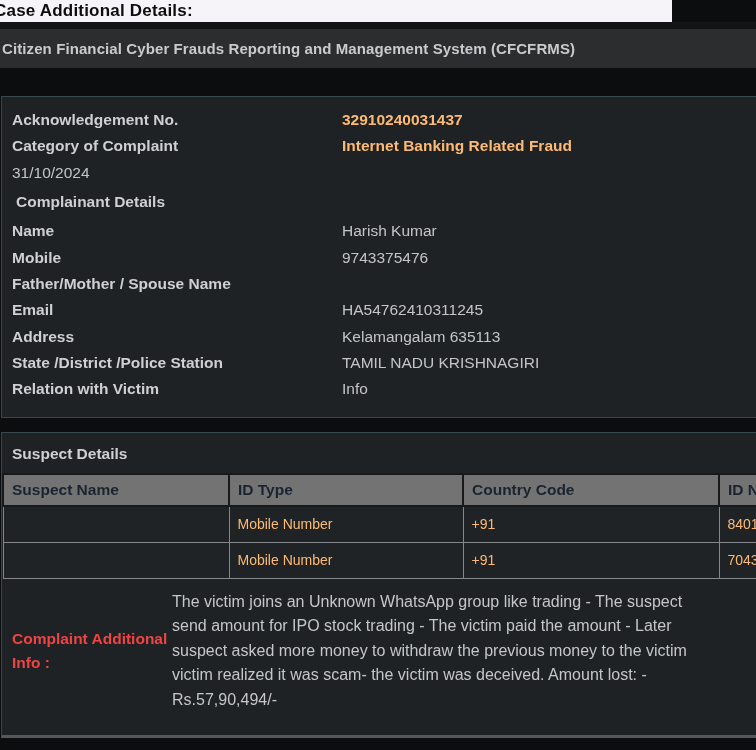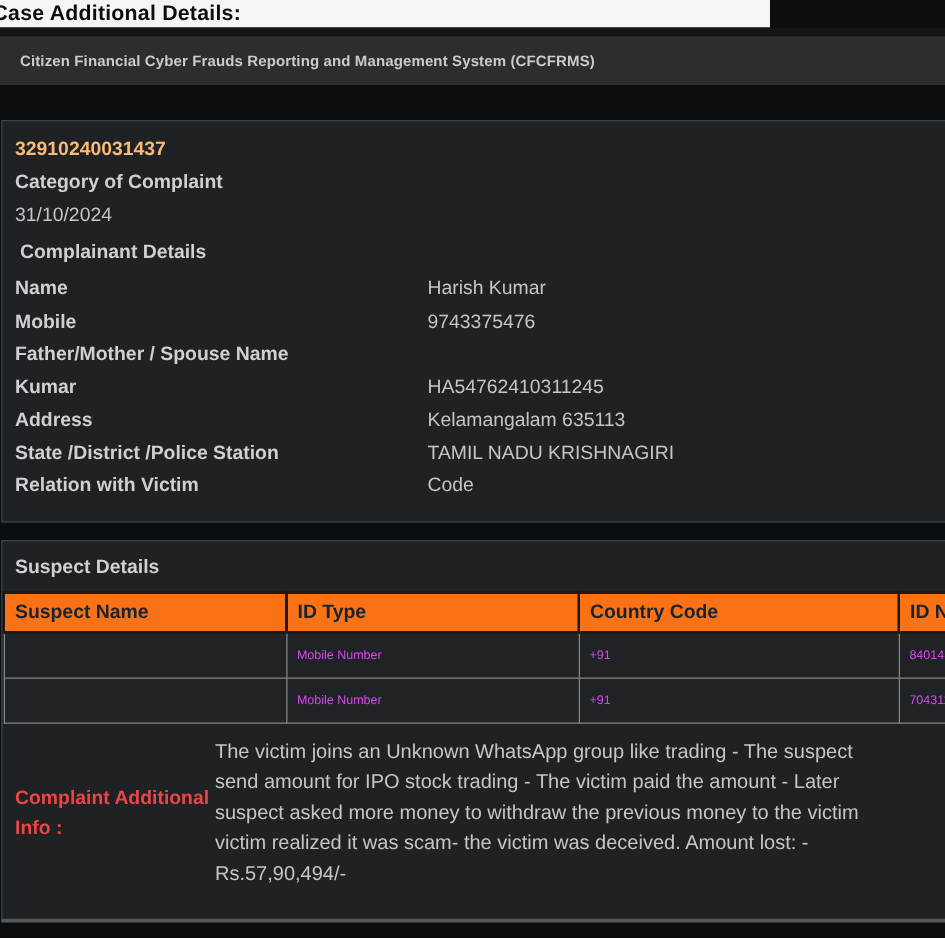--- a/index.html
+++ b/index.html
@@ -8,36 +8,36 @@
     font-family:"Liberation Sans", sans-serif;
     background:#0c0d0e;
     overflow:hidden;
   }
   .viewport {
     position:relative; width:756px; height:750px; overflow:hidden;
     background:#0c0d0e;
   }
   
   .topbar {
-    position:absolute; top:0; left:0; width:616px; height:22px;
+    position:absolute; top:0; left:0; width:672px; height:22px;
     background:#f6f4f8; display:flex; align-items:center; overflow:hidden;
   }
   .topbar span {
     font-size:17px; font-weight:bold; color:#0d0d0d; white-space:nowrap;
     margin-left:-6px; letter-spacing:0.2px;
   }
   .strip { position:absolute; top:22px; left:0; width:756px; height:7px; background:#131416; }
   
   .headerbar {
     position:absolute; top:29px; left:0; width:756px; height:39px;
     background:#2b2d2f; display:flex; align-items:center; overflow:hidden;
   }
   .headerbar span {
-    font-size:12px; font-weight:bold; color:#c9cbcd; white-space:nowrap;
-    padding-left:16px; letter-spacing:0.1px;
+    font-size:15px; font-weight:bold; color:#c9cbcd; white-space:nowrap;
+    padding-left:2px; letter-spacing:0.1px;
   }
   
   .panel {
     position:absolute; left:1px; width:878px;
     background:#1f2224; border:1px solid #36474d;
   }
   .panel1 { top:96px; height:322px; padding:10px 0 0 10px; }
   .panel2 { top:432px; height:306px; border-bottom:3px solid #54585a; padding-top:8px; }
   
   .drow { display:flex; height:26.3px; align-items:center; }
@@ -50,26 +50,26 @@
   .drow.subheader { margin-top:3px; margin-bottom:3px; }
   .drow.subheader .lbl { padding-left:4px; }
   
   .suspect-title {
     font-size:15.5px; font-weight:bold; color:#ced0d2; padding:4px 0 10px 10px;
   }
   table.suspects {
     border-collapse:collapse; table-layout:fixed; width:878px;
   }
   table.suspects th {
-    background:#f97316; color:#1a2430; font-size:15.5px; font-weight:bold;
+    background:#737373; color:#1a2430; font-size:15.5px; font-weight:bold;
     text-align:left; padding:6px 8px; height:32px;
     border:2px solid #17191c; white-space:nowrap; overflow:hidden;
   }
   table.suspects td {
-    border:1px solid #85878a; color:#d946ef; font-size:10px;
+    border:1px solid #85878a; color:#fdba74; font-size:14px;
     padding:6px 8px; height:36px; white-space:nowrap; overflow:hidden;
     background:#202325;
   }
   .c0{width:226px;} .c1{width:234px;} .c2{width:256px;} .c3{width:212px;}
   
   .info {
     display:flex; align-items:center; margin-top:11px; padding-left:10px;
   }
   .info .info-label {
     flex:0 0 160px; width:160px; font-size:15.5px; font-weight:bold; color:#ef4444;
@@ -91,24 +91,26 @@
 
   <div class="strip"></div>
 
   <div class="headerbar">
     <span>Citizen Financial Cyber Frauds Reporting and Management System (CFCFRMS)</span>
   </div>
 
   <div class="panel panel1">
     <div id="detail-rows">
         <div class="drow">
+          <div class="lbl">Acknowledgement No.</div>
           <div class="val b">32910240031437</div>
         </div>
         <div class="drow">
           <div class="lbl">Category of Complaint</div>
+          <div class="val b">Internet Banking Related Fraud</div>
         </div>
         <div class="drow">
           <div class="val">31/10/2024</div>
         </div>
         <div class="drow subheader">
           <div class="lbl">Complainant Details</div>
           <div class="val"></div>
         </div>
         <div class="drow">
           <div class="lbl">Name</div>
@@ -116,34 +118,34 @@
         </div>
         <div class="drow">
           <div class="lbl">Mobile</div>
           <div class="val">9743375476</div>
         </div>
         <div class="drow">
           <div class="lbl">Father/Mother / Spouse Name</div>
           <div class="val"></div>
         </div>
         <div class="drow">
-          <div class="lbl">Kumar</div>
+          <div class="lbl">Email</div>
           <div class="val">HA54762410311245</div>
         </div>
         <div class="drow">
           <div class="lbl">Address</div>
           <div class="val">Kelamangalam 635113</div>
         </div>
         <div class="drow">
           <div class="lbl">State /District /Police Station</div>
           <div class="val">TAMIL NADU KRISHNAGIRI</div>
         </div>
         <div class="drow">
           <div class="lbl">Relation with Victim</div>
-          <div class="val">Code</div>
+          <div class="val">Info</div>
         </div>
       </div>
   </div>
 
   <div class="panel panel2">
     <div class="suspect-title">Suspect Details</div>
     <table class="suspects">
       <thead>
         <tr>
           <th class="c0">Suspect Name</th>

